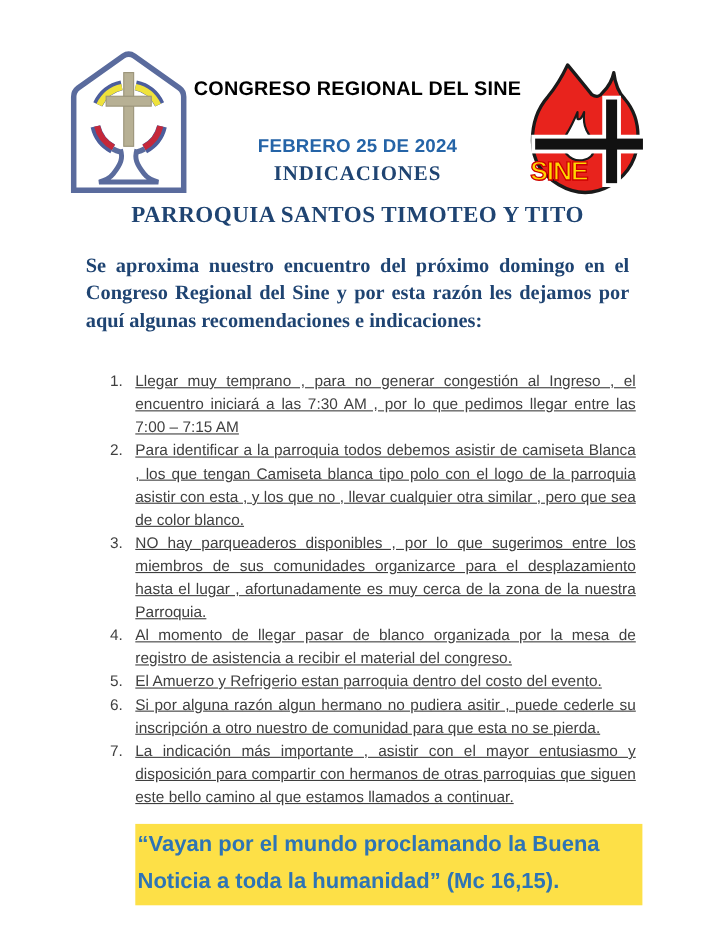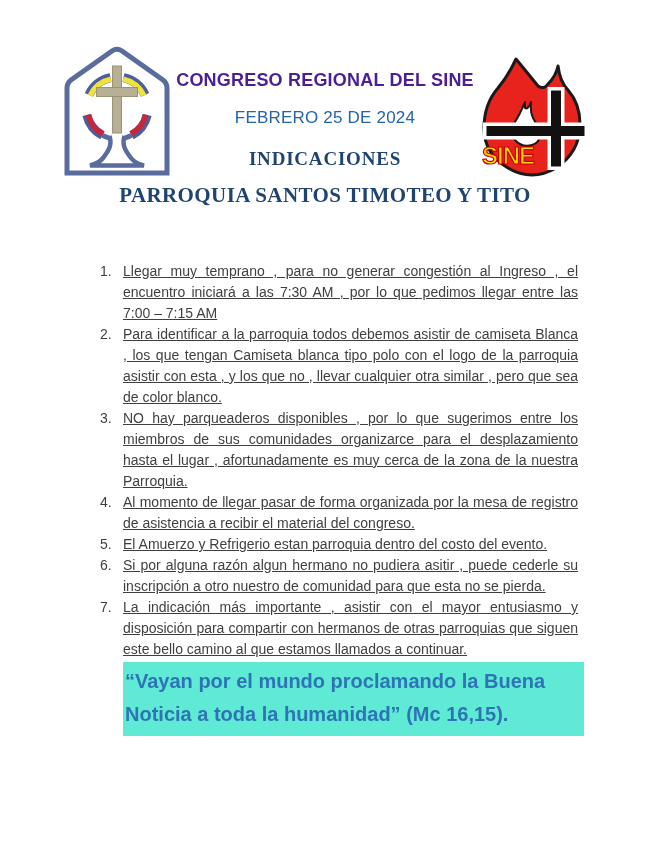--- a/index.html
+++ b/index.html
@@ -8,22 +8,22 @@
     background:#ffffff;
     font-family:"Liberation Sans",sans-serif;
     position:relative;
     overflow:hidden;
   }
   .page{width:650px;height:848px;position:relative;}
 
   
   .header{position:relative;height:230px;}
   .h-line{position:absolute;left:0;right:0;text-align:center;}
-  .h-title{top:70px;color:#4c1d95;font-size:18px;font-weight:bold;letter-spacing:.2px;}
-  .h-date{top:108px;color:#2564A7;font-size:17px;font-weight:normal;letter-spacing:.2px;}
+  .h-title{top:70px;color:#000000;font-size:18px;font-weight:bold;letter-spacing:.2px;}
+  .h-date{top:123px;color:#2564A7;font-size:17px;font-weight:bold;letter-spacing:.2px;}
   .h-ind{top:148px;color:#1F4472;font-family:"Liberation Serif",serif;font-size:19px;font-weight:bold;letter-spacing:.8px;}
   .h-parish{top:183px;color:#1F4472;font-family:"Liberation Serif",serif;font-size:21px;font-weight:bold;letter-spacing:.4px;}
   .logo-left{position:absolute;left:60px;top:44px;}
   .logo-right{position:absolute;left:474px;top:56px;}
 
   
   .intro{
     margin:0 78px;
     font-family:"Liberation Serif",serif;
     font-weight:bold;
@@ -39,22 +39,22 @@
     color:#3F3F3F;
     font-size:14px;
     line-height:21px;
   }
   .row{display:flex;}
   .num{flex:0 0 23px;}
   .txt{flex:1;text-align:justify;text-decoration:underline;}
 
   
   .quote{
-    margin:2px 66px 0 123px;
-    background:#5eead4;
+    margin:14px 66px 0 123px;
+    background:#fde047;
     color:#2E74B5;
     font-weight:bold;
     font-size:20px;
     line-height:33px;
     padding:3px 20px 5px 2px;
   }
 </style>
 </head>
 <body>
 
@@ -97,37 +97,38 @@
 
       <rect x="73.5" y="31" width="17" height="83" fill="#ffffff"></rect>
       <rect x="9" y="66.5" width="105" height="17" fill="#ffffff"></rect>
       <rect x="77" y="34.5" width="10" height="76" fill="#111111"></rect>
       <rect x="12.5" y="70" width="98" height="10" fill="#111111"></rect>
 
       <text x="8" y="108" font-family="Liberation Sans, sans-serif" font-size="24" font-weight="bold" letter-spacing="-1" fill="#FFD800" stroke="#CC0000" stroke-width="1.2">SINE</text>
     </svg>
   </div>
 
+  <p class="intro">Se aproxima nuestro encuentro del próximo domingo en el Congreso Regional del Sine y por esta razón les dejamos por aquí algunas recomendaciones e indicaciones:</p>
 
   <div class="list">
     <div class="row">
       <span class="num">1.</span>
       <span class="txt">Llegar muy temprano , para no generar congestión al Ingreso , el encuentro iniciará a las 7:30 AM , por lo que pedimos llegar entre  las 7:00 – 7:15 AM</span>
     </div>
     <div class="row">
       <span class="num">2.</span>
       <span class="txt">Para identificar a la parroquia todos debemos asistir de camiseta Blanca , los que tengan Camiseta blanca tipo polo con el logo de la parroquia asistir con esta , y los que no , llevar cualquier otra similar , pero que sea de color blanco.</span>
     </div>
     <div class="row">
       <span class="num">3.</span>
       <span class="txt">NO hay parqueaderos disponibles , por lo que sugerimos   entre los miembros de sus comunidades organizarce para el desplazamiento hasta el lugar , afortunadamente es muy cerca de la zona de la nuestra Parroquia.</span>
     </div>
     <div class="row">
       <span class="num">4.</span>
-      <span class="txt">Al momento de llegar pasar de forma organizada  por la mesa de registro de asistencia a recibir el material  del congreso.</span>
+      <span class="txt">Al momento de llegar pasar de blanco organizada  por la mesa de registro de asistencia a recibir el material  del congreso.</span>
     </div>
     <div class="row">
       <span class="num">5.</span>
       <span class="txt">El Amuerzo y Refrigerio estan parroquia dentro del costo del evento.</span>
     </div>
     <div class="row">
       <span class="num">6.</span>
       <span class="txt">Si por alguna razón algun hermano no pudiera asitir , puede cederle su inscripción a otro nuestro de comunidad para que esta no se pierda.</span>
     </div>
     <div class="row">

